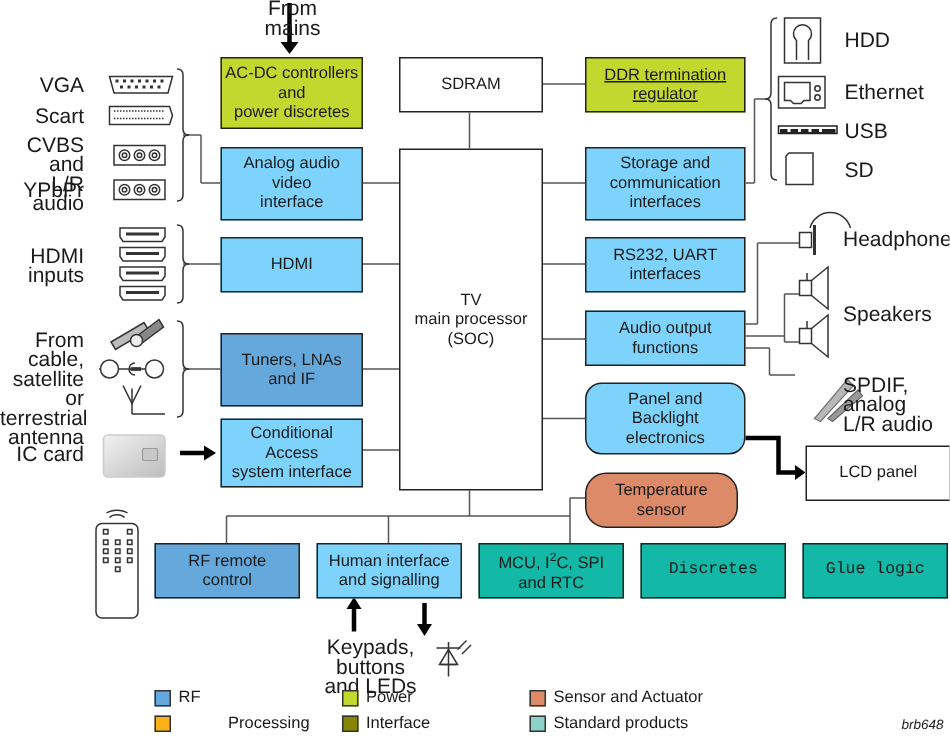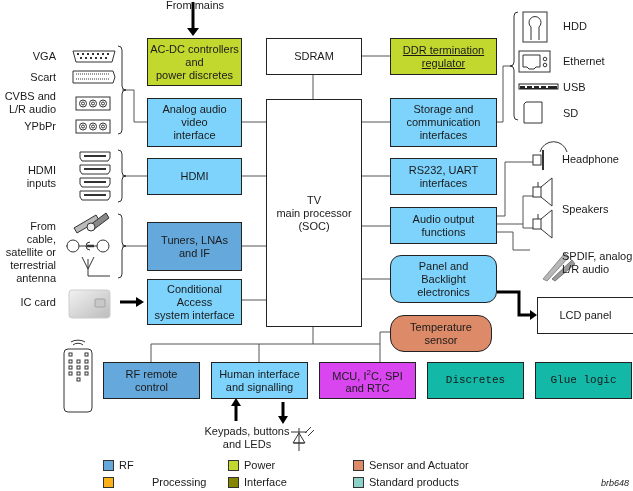--- a/index.html
+++ b/index.html
@@ -5,25 +5,25 @@
   html, body { margin: 0; padding: 0; background: #ffffff; }
   body { width: 633px; height: 491px; position: relative; overflow: hidden;
          font-family: "Liberation Sans", sans-serif; color: #1a1a1a; }
   svg { position: absolute; left: 0; top: 0; }
   .blk { position: absolute; box-sizing: border-box; border: 1.5px solid #222;
          display: flex; align-items: center; justify-content: center; text-align: center;
          font-size: 11px; line-height: 13px; white-space: pre-line; }
   .c-power { background: #c2d82e; }
   .c-interface { background: #7dd3fc; }
   .c-rf { background: #64a8dc; }
-  .c-processing { background: #d946ef; }
+  .c-processing { background: #14b8a6; }
   .c-sensor { background: #dc8a68; }
   .c-standard { background: #14b8a6; font-family: Liberation Mono, monospace; }
   .c-white { background: #ffffff; }
-  .lbl { position: absolute; font-size: 11px; line-height: 13px; white-space: pre-line; }
+  .lbl { position: absolute; font-size: 14px; line-height: 13px; white-space: pre-line; }
   .r { text-align: right; }
   .c { text-align: center; }
   .leg-sw { position: absolute; width: 11px; height: 11px; box-sizing: border-box; border: 1px solid #333; }
   .leg-t { position: absolute; font-size: 11px; line-height: 13px; }
   .ref { position: absolute; font-size: 9px; font-style: italic; }
 </style>
 </head>
 <body>
 
 <svg width="633" height="491">

